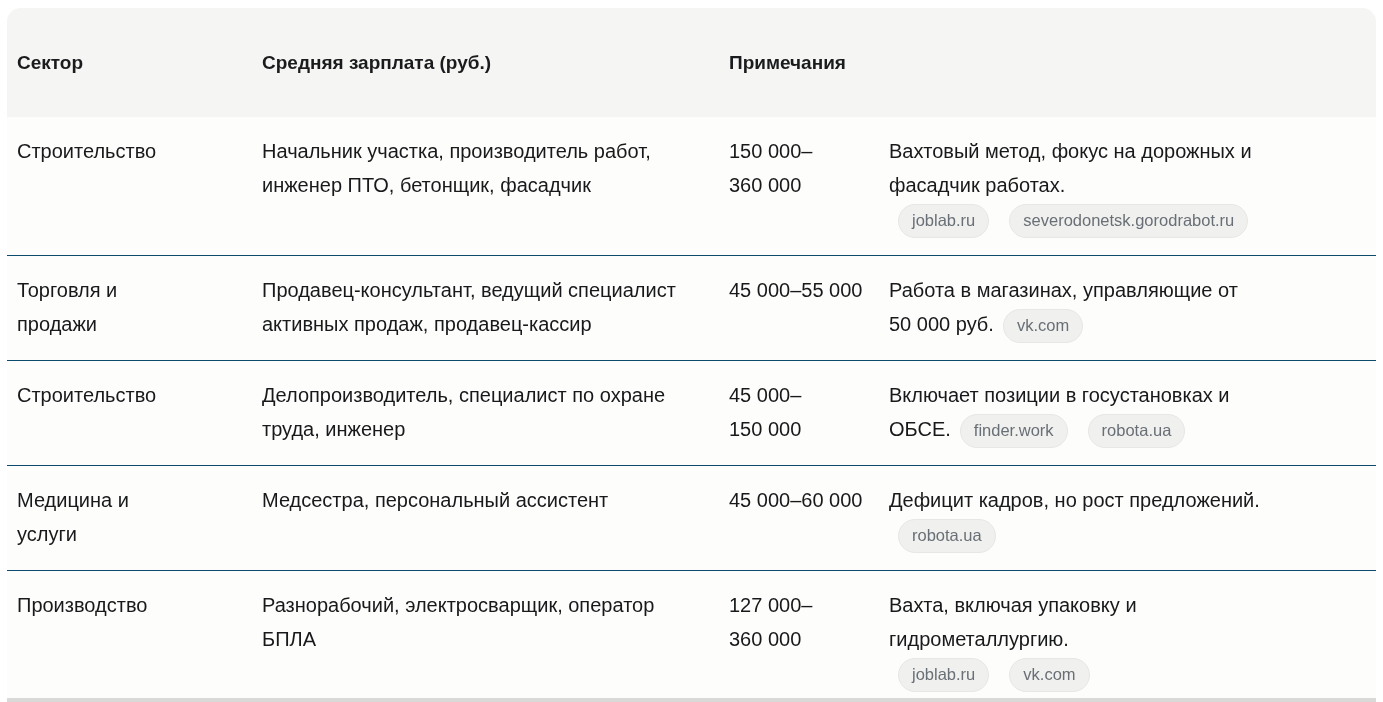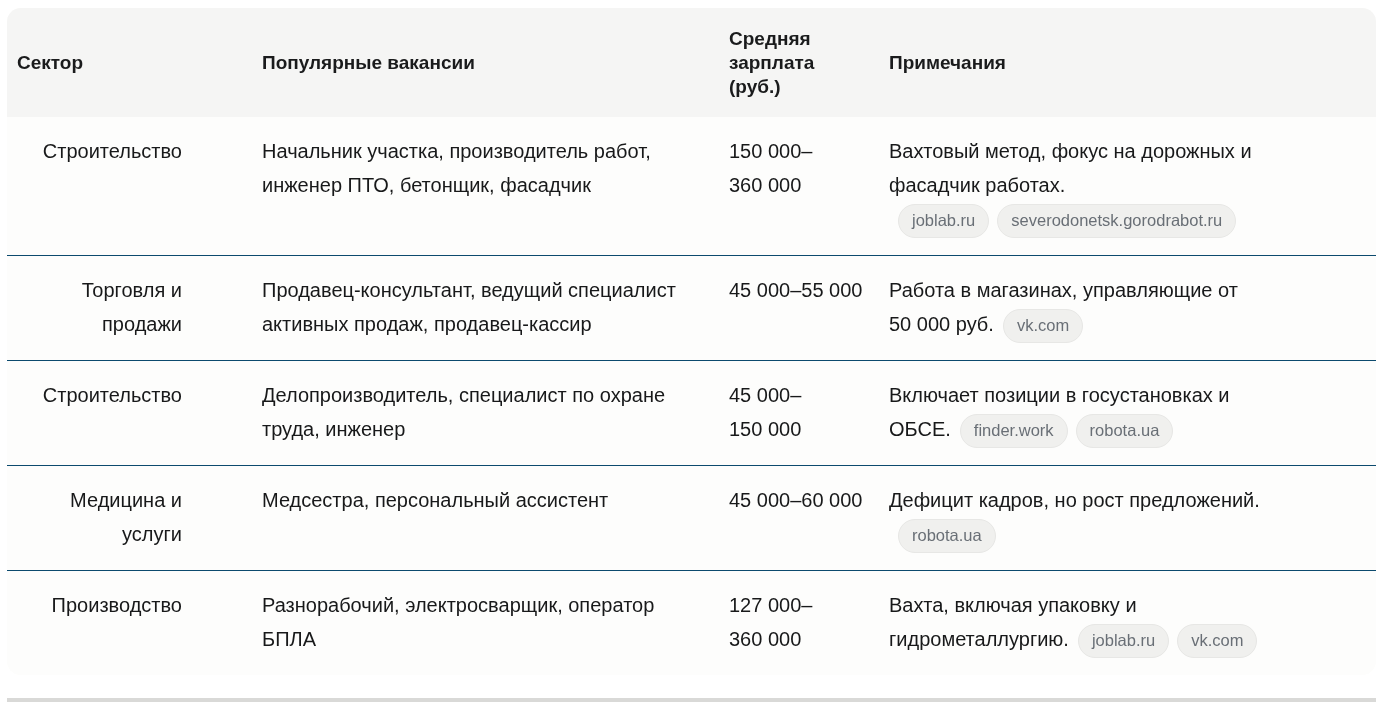--- a/index.html
+++ b/index.html
@@ -39,25 +39,25 @@
     align-items: start;
     background: #fdfdfc;
   }
   .tr + .tr { border-top: 1px solid #0c4a6e; }
   .td {
     font-size: 20px;
     line-height: 34px;
     padding: 17px 16px 17px 10px;
     color: #18191a;
   }
-  .td-sector  { padding-right: 70px; text-align: right; }
+  .td-sector  { padding-right: 70px; }
   .td-salary  { white-space: normal; }
   .pills {
     display: inline-flex;
-    gap: 8px;
+    gap: 20px;
     margin-left: 9px;
     white-space: nowrap;
     vertical-align: baseline;
   }
   .pill {
     display: inline-block;
     font-size: 16.5px;
     line-height: 25px;
     color: #696f76;
     background: #f0f0ee;
@@ -71,21 +71,20 @@
     height: 4px;
     background: #d9d9d7;
   }
 </style>
 </head>
 <body>
 
 <div class="table-card">
   <div class="grid-row thead">
     <div class="th th-first">Сектор</div>
-    <div class="th">Популярные вакансии</div>
     <div class="th">Средняя зарплата (руб.)</div>
     <div class="th">Примечания</div>
   </div>
   <div>
   <div class="grid-row tr">
     <div class="td td-sector">Строительство</div>
     <div class="td td-vacancies">Начальник участка, производитель работ, инженер ПТО, бетонщик, фасадчик</div>
     <div class="td td-salary">150&nbsp;000–360&nbsp;000</div>
     <div class="td td-notes"><span>Вахтовый метод, фокус на дорожных и фасадчик работах.</span><span class="pills">
             <span class="pill">joblab.ru</span>

